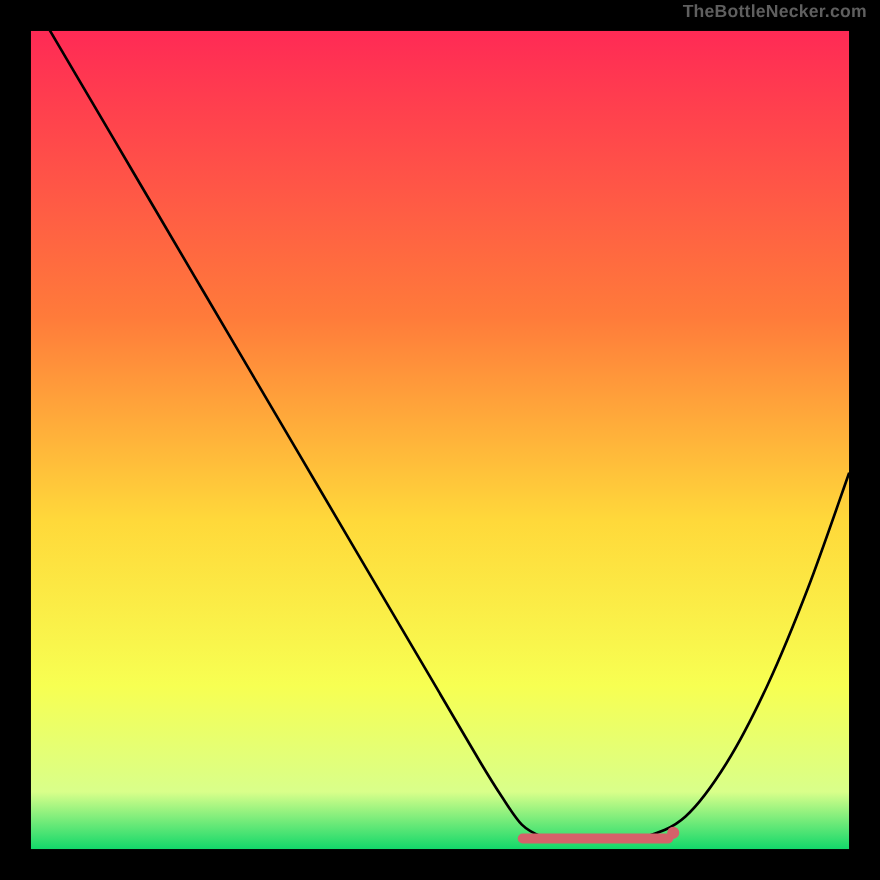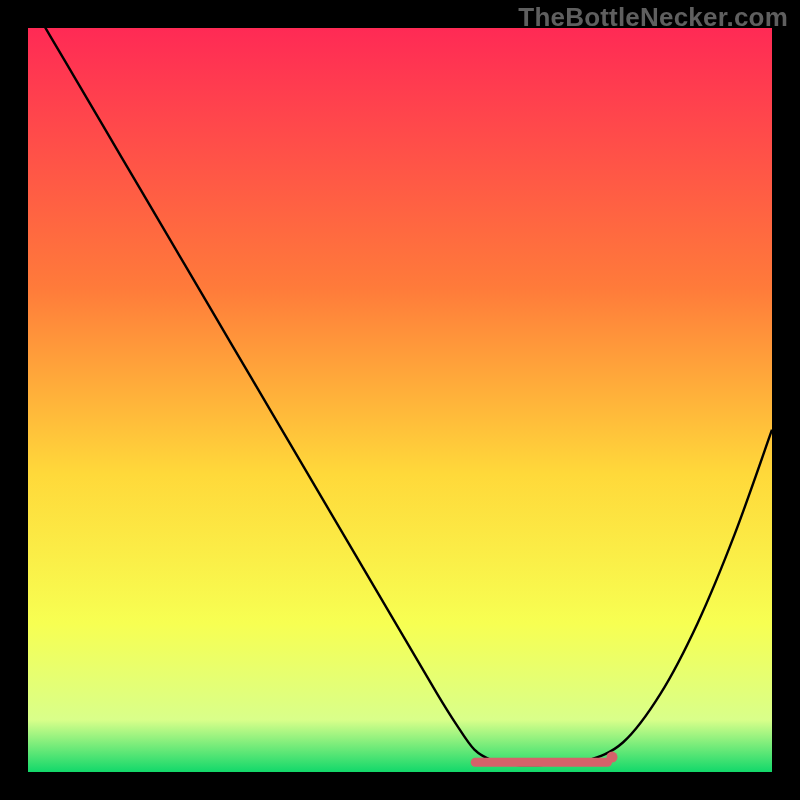--- a/index.html
+++ b/index.html
@@ -15,21 +15,21 @@
     position: relative;
     width: 800px;
     height: 800px;
     background: #000;
   }
   .watermark {
     position: absolute;
     top: 2px;
     right: 12px;
     color: #5f5f5f;
-    font-size: 26px;
+    font-size: 16px;
     font-weight: 600;
     letter-spacing: 0.2px;
     z-index: 10;
     user-select: none;
   }
   .plot {
     position: absolute;
     left: 28px;
     top: 28px;
     width: 744px;

